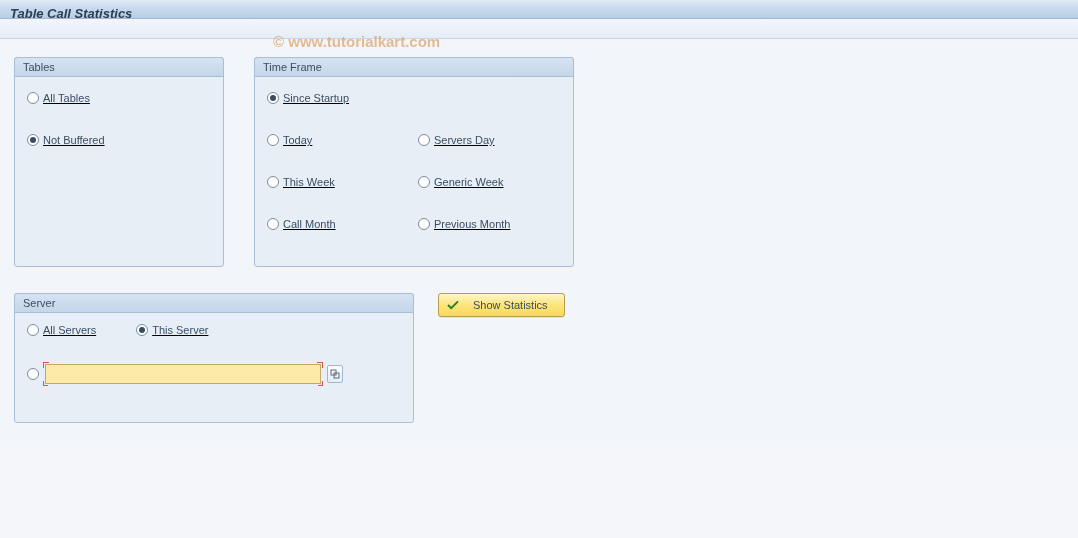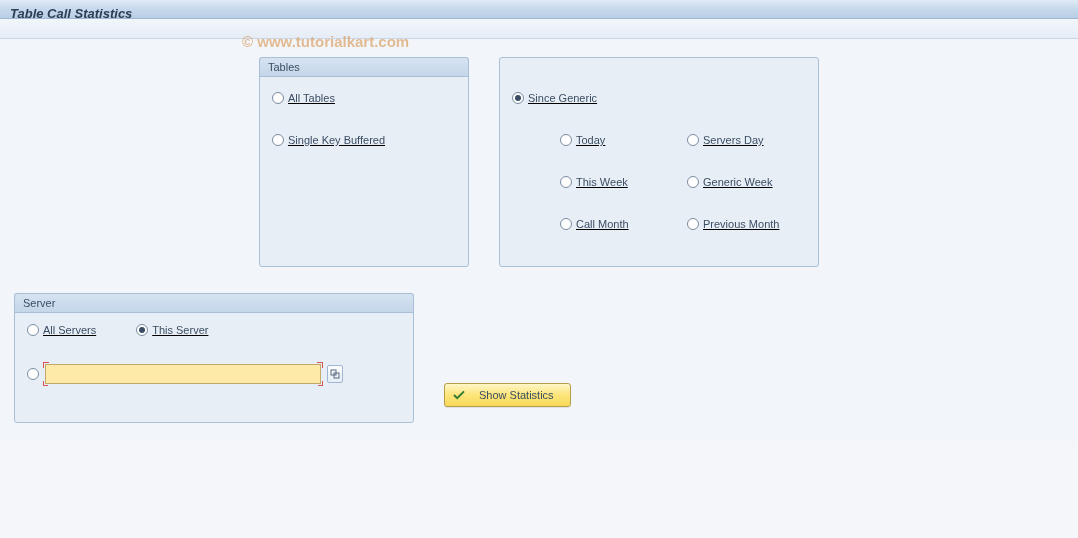--- a/index.html
+++ b/index.html
@@ -33,33 +33,32 @@
       border-bottom: 1px solid #c9d6e6;
     }
     .content-area {
       padding: 18px 14px;
       background: #f2f6fa;
       position: relative;
     }
     .watermark {
       position: absolute;
       top: -6px;
-      left: 242px;
+      left: 273px;
       font-size: 15px;
       color: #d68a3e;
       font-weight: bold;
       opacity: 0.55;
       pointer-events: none;
       z-index: 100;
     }
     .row {
       display: flex;
       gap: 30px;
       margin-bottom: 26px;
-      justify-content: center;
     }
     .groupbox {
       border: 1px solid #a9bfd6;
       border-radius: 3px;
       background: #e8eef6;
       position: relative;
       padding: 18px 12px 12px 12px;
     }
     .groupbox-title {
       position: absolute;
@@ -95,21 +94,20 @@
       margin-bottom: 22px;
     }
     .radio-row:last-child {
       margin-bottom: 0;
     }
     .radio-col2 {
       display: flex;
     }
     .radio-col2 .col {
       flex: 1;
-      margin-left: 48px;
     }
     .radio-col2 .col2 {
       flex: 1;
       padding-left: 8px;
     }
     .radio-item {
       display: flex;
       align-items: center;
       gap: 4px;
       cursor: pointer;
@@ -185,22 +183,21 @@
       align-items: center;
       justify-content: center;
       cursor: pointer;
     }
     .f4-help svg {
       width: 10px;
       height: 10px;
     }
     .bottom-row {
       display: flex;
-      align-items: flex-end;
-      gap: 30px;
+      gap: 24px;
     }
     .show-btn-wrap {
       padding-bottom: 16px;
     }
     .show-btn {
       display: inline-flex;
       align-items: center;
       gap: 14px;
       height: 24px;
       padding: 0 16px 0 8px;
@@ -237,32 +234,33 @@
       <div class="groupbox-title">Tables</div>
 
       <div class="radio-row">
         <div class="radio-item">
           <span class="radio-circle"></span>
           <span class="radio-label">All Tables</span>
         </div>
       </div>
       <div class="radio-row">
         <div class="radio-item">
-          <span class="radio-circle"></span>
-          <span class="radio-label">Single Key Buffered</span>
+          <span class="radio-circle selected"></span>
+          <span class="radio-label">Not Buffered</span>
         </div>
       </div>
     </div>
 
     <div class="groupbox gb-timeframe">
+      <div class="groupbox-title">Time Frame</div>
 
       <div class="radio-row">
         <div class="radio-item">
           <span class="radio-circle selected"></span>
-          <span class="radio-label">Since Generic</span>
+          <span class="radio-label">Since Startup</span>
         </div>
       </div>
       <div class="radio-row radio-col2">
         <div class="col">
           <div class="radio-item">
             <span class="radio-circle"></span>
             <span class="radio-label">Today</span>
           </div>
         </div>
         <div class="col2">

